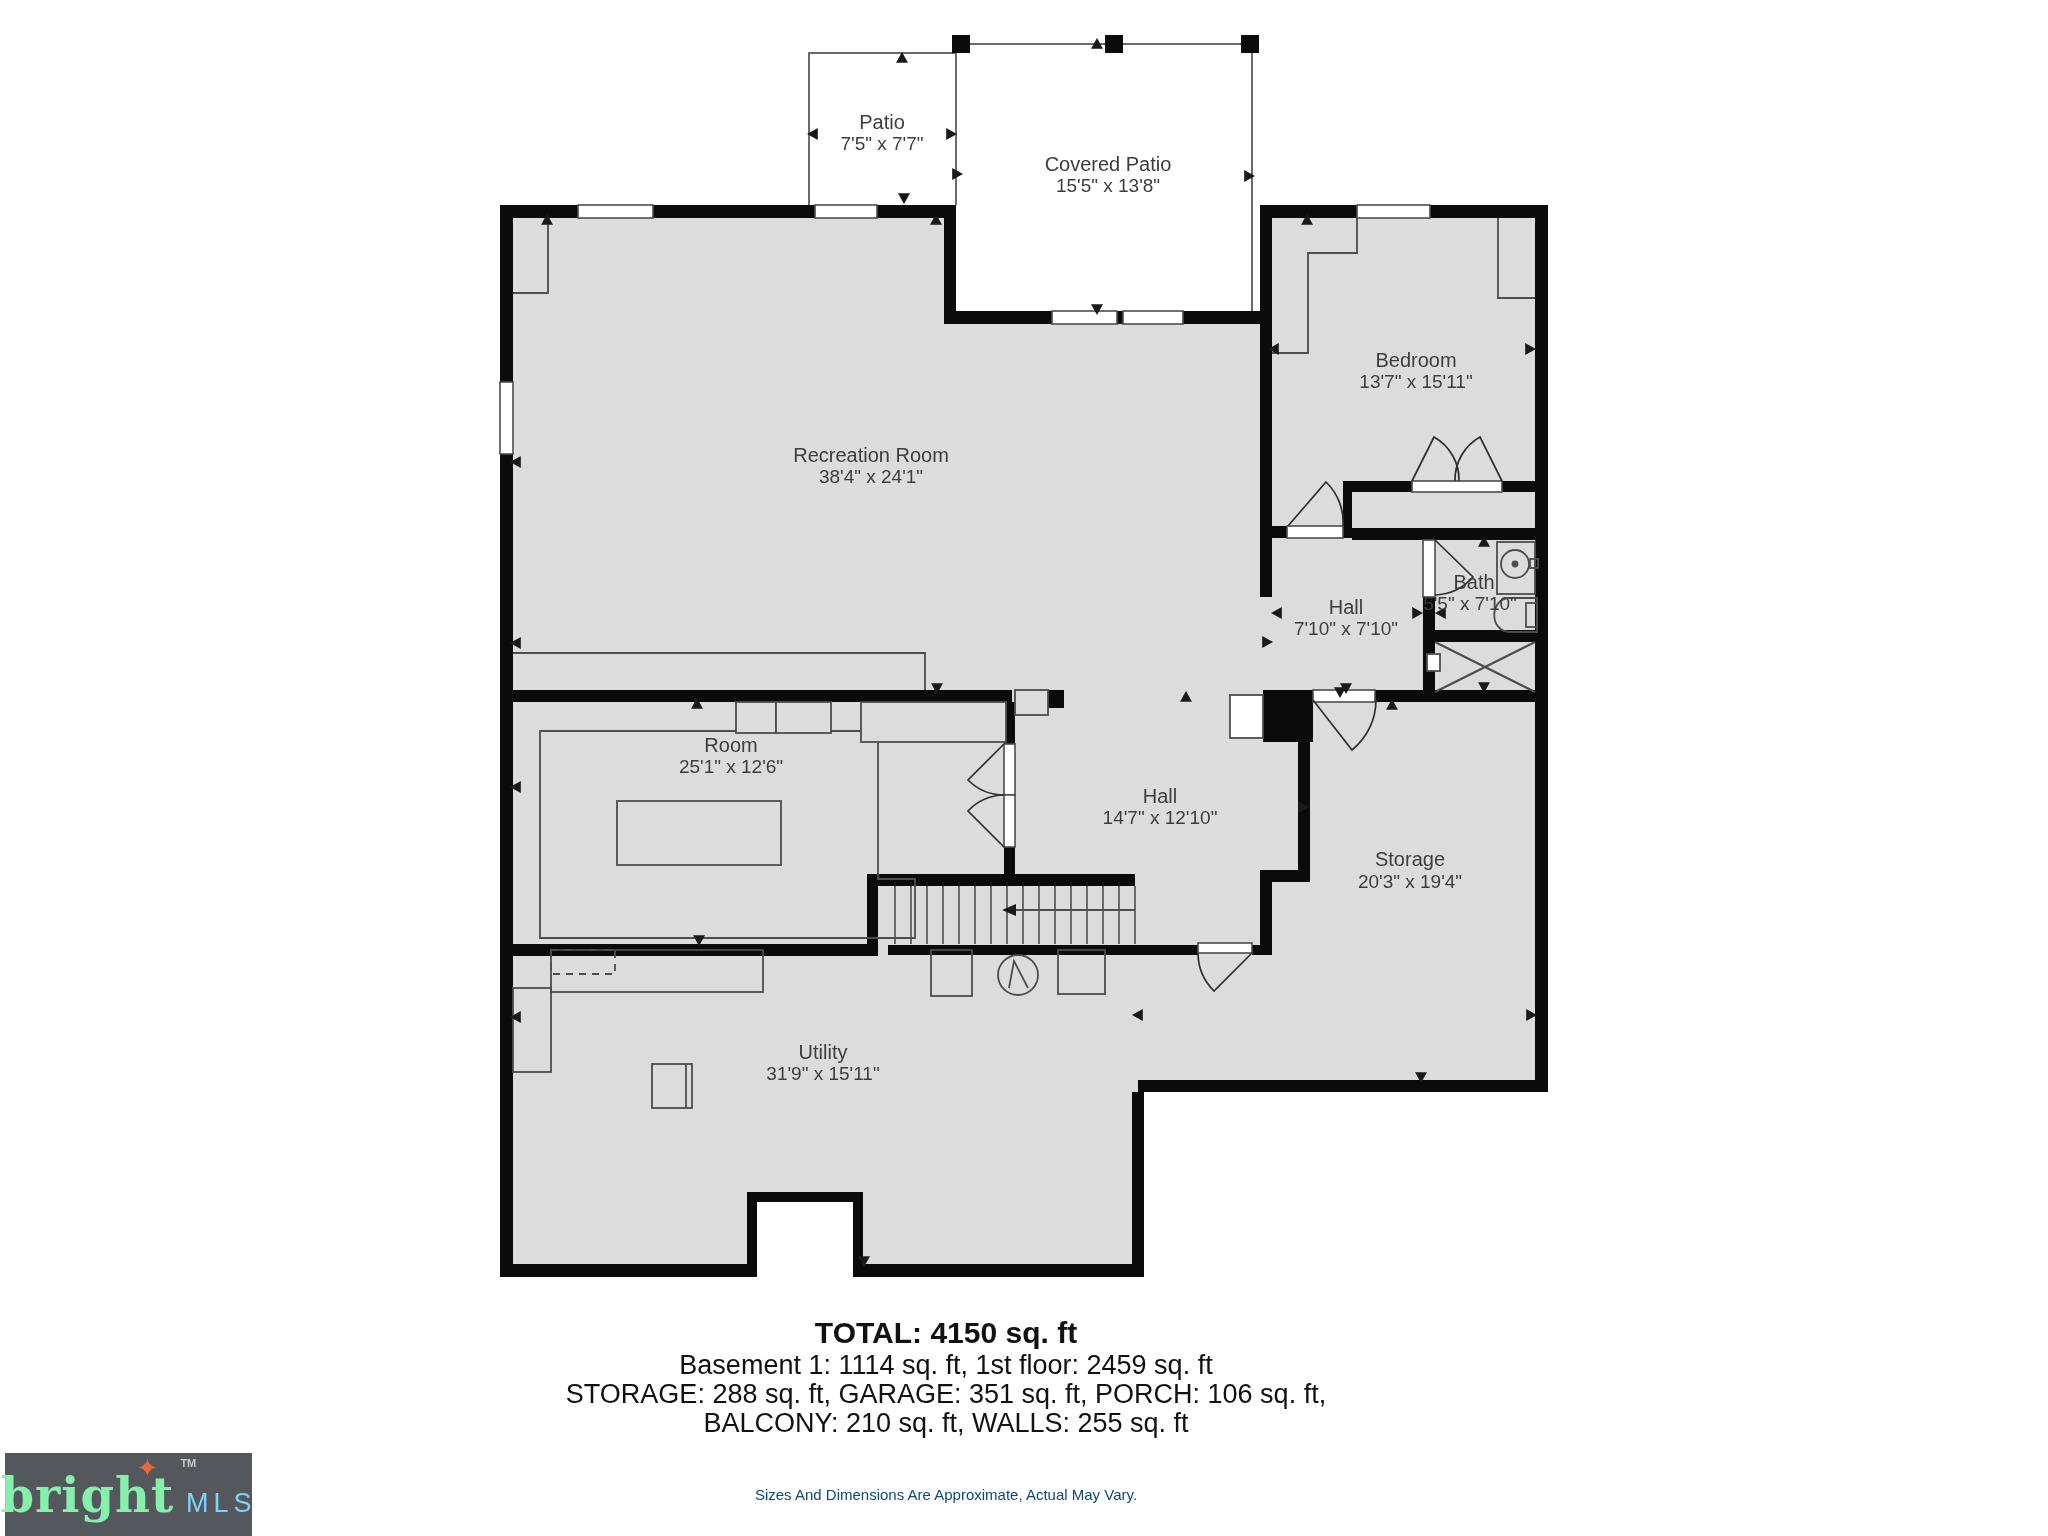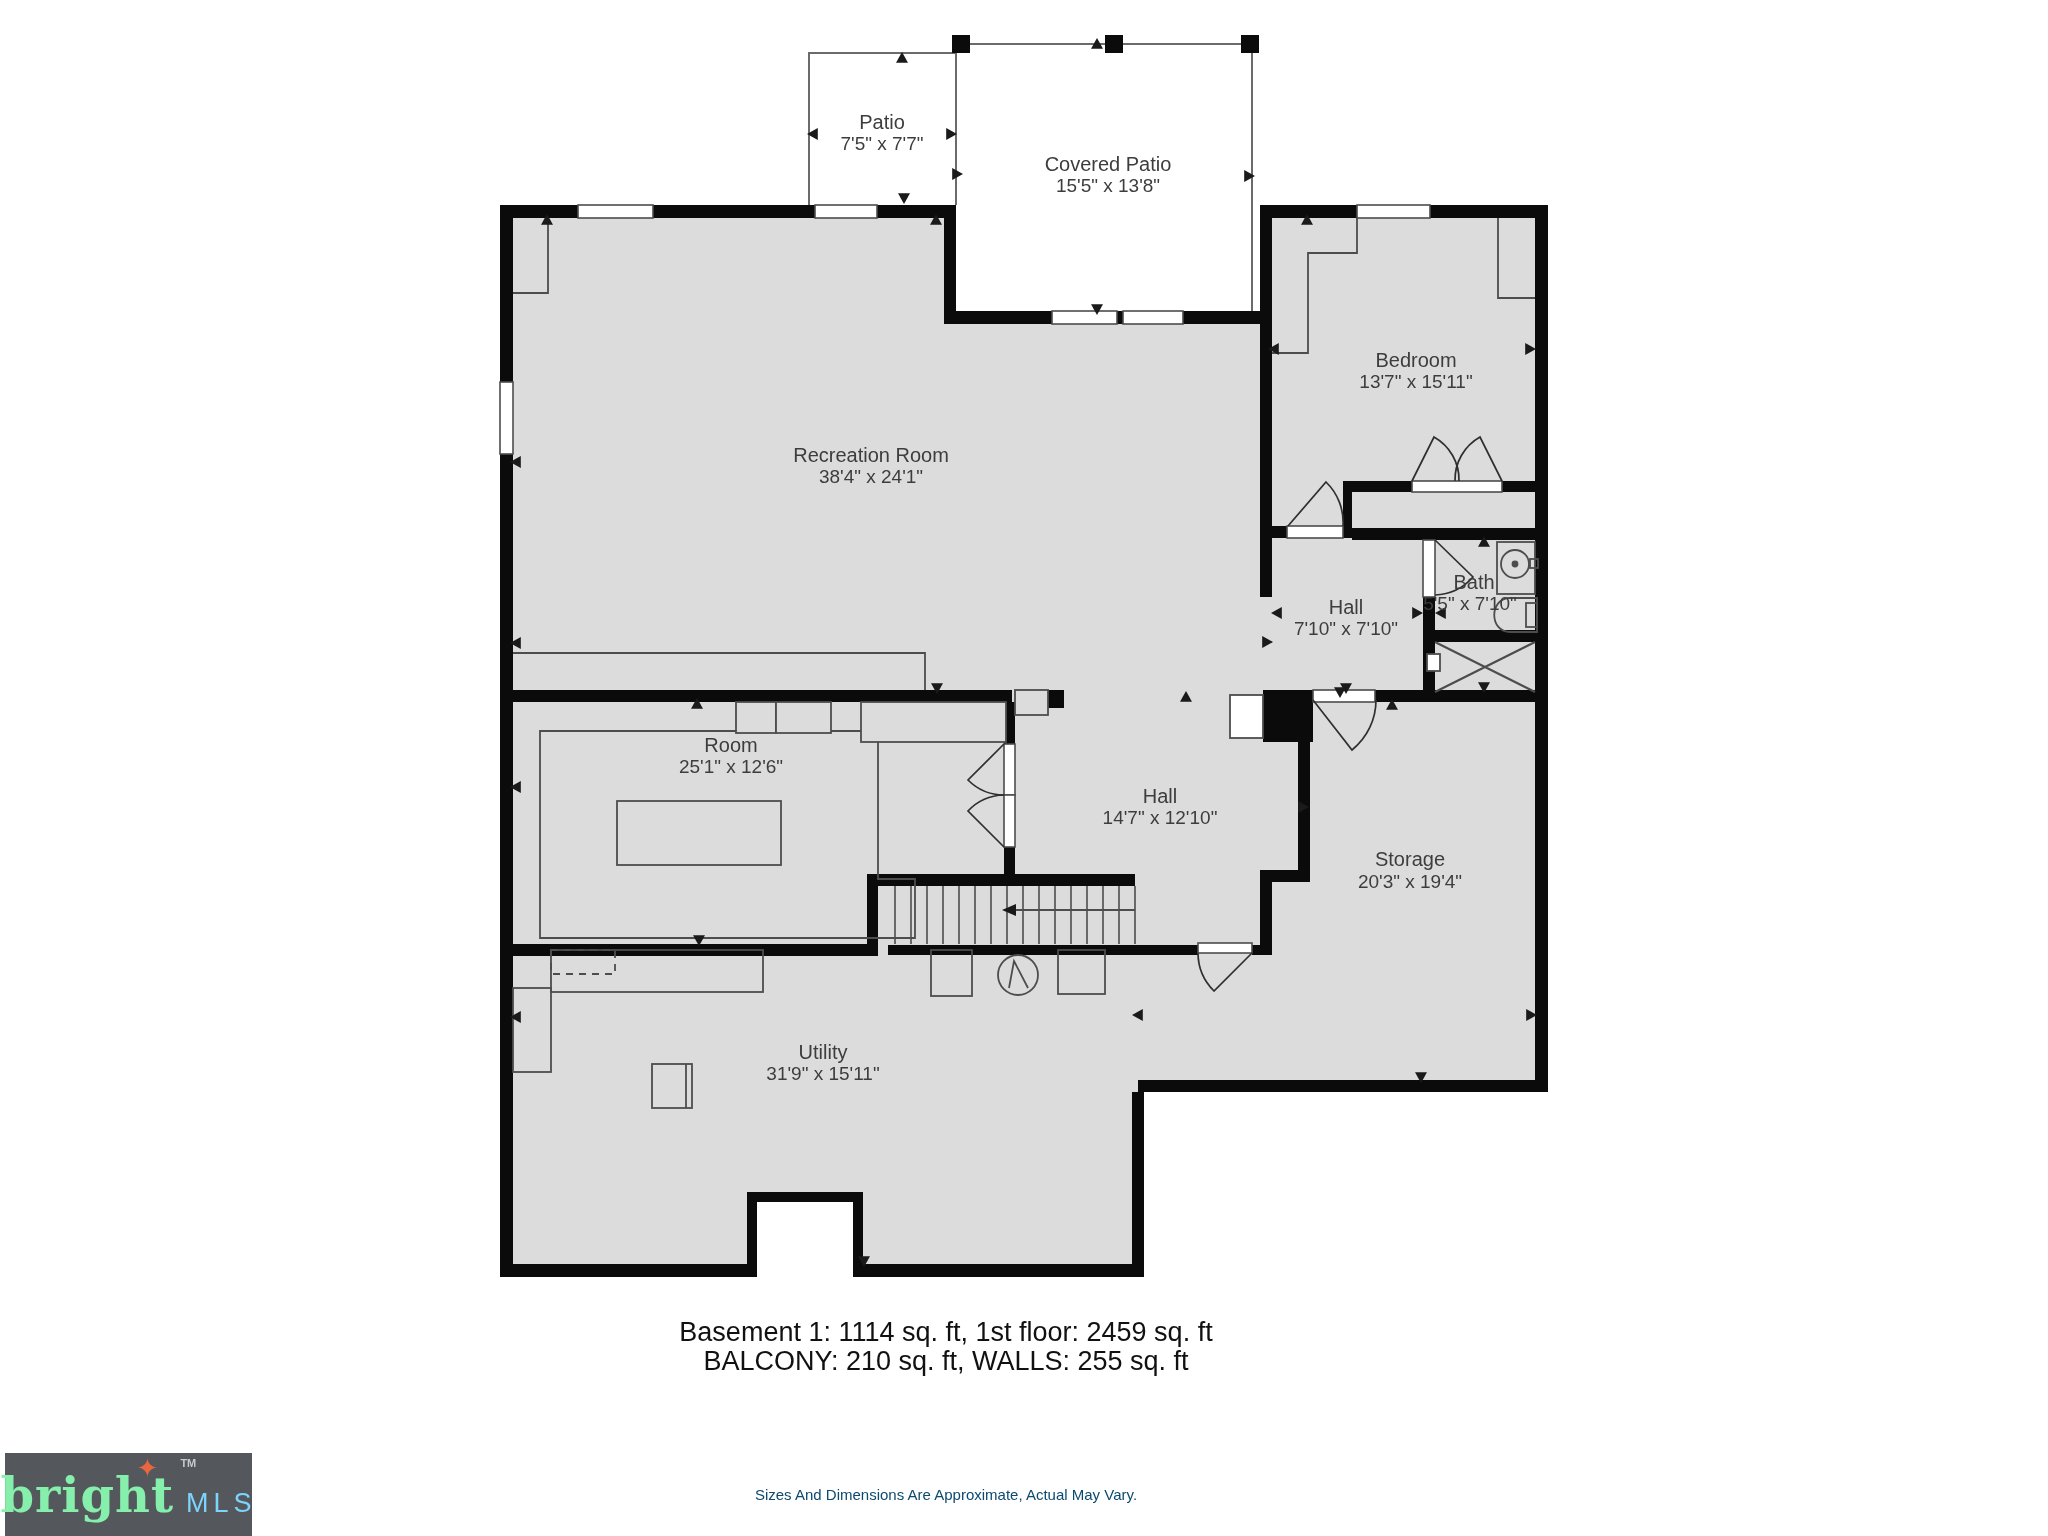--- a/index.html
+++ b/index.html
@@ -222,21 +222,23 @@
       <text class="room-dims" x="823" y="1080">31'9" x 15'11"</text>
     </g>
 
     <g>
       <polygon points="1968,1414 1968,1486 1925,1436 1949,1441" fill="#0b0b0b"></polygon>
       <text x="1970" y="1506" font-size="24" fill="#111" transform="rotate(-55 1970 1500)">N</text>
     </g>
   </svg>
 
   <div class="summary">
+    <div class="total">TOTAL: 4150 sq. ft</div>
     <div class="line">Basement 1: 1114 sq. ft, 1st floor: 2459 sq. ft</div>
+    <div class="line">STORAGE: 288 sq. ft, GARAGE: 351 sq. ft, PORCH: 106 sq. ft,</div>
     <div class="line">BALCONY: 210 sq. ft, WALLS: 255 sq. ft</div>
   </div>
   <div class="disclaimer">Sizes And Dimensions Are Approximate, Actual May Vary.</div>
 
   <div class="logo">
     <div class="logo-inner">
       <span class="logo-bright">bright</span><span class="logo-star">✦</span><span class="logo-tm">TM</span><span class="logo-mls">MLS</span>
     </div>
   </div>
 </div>

